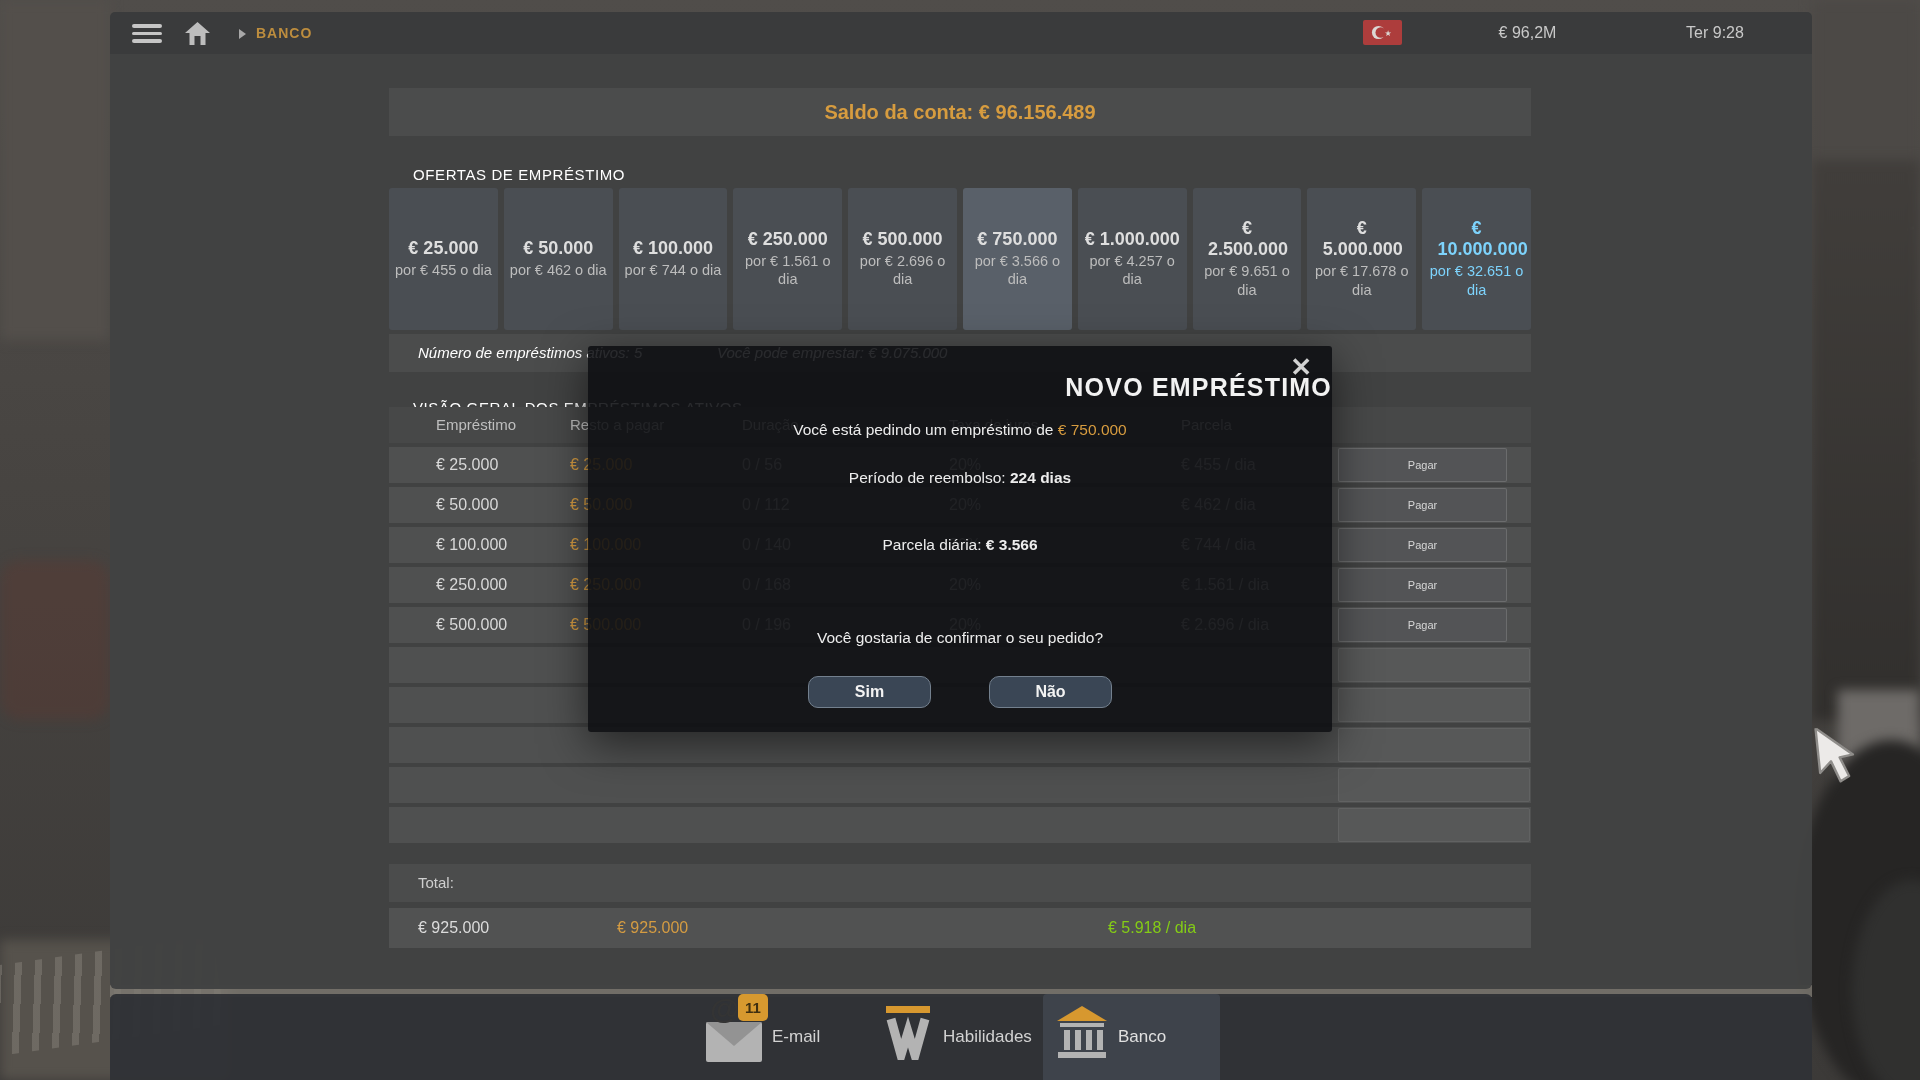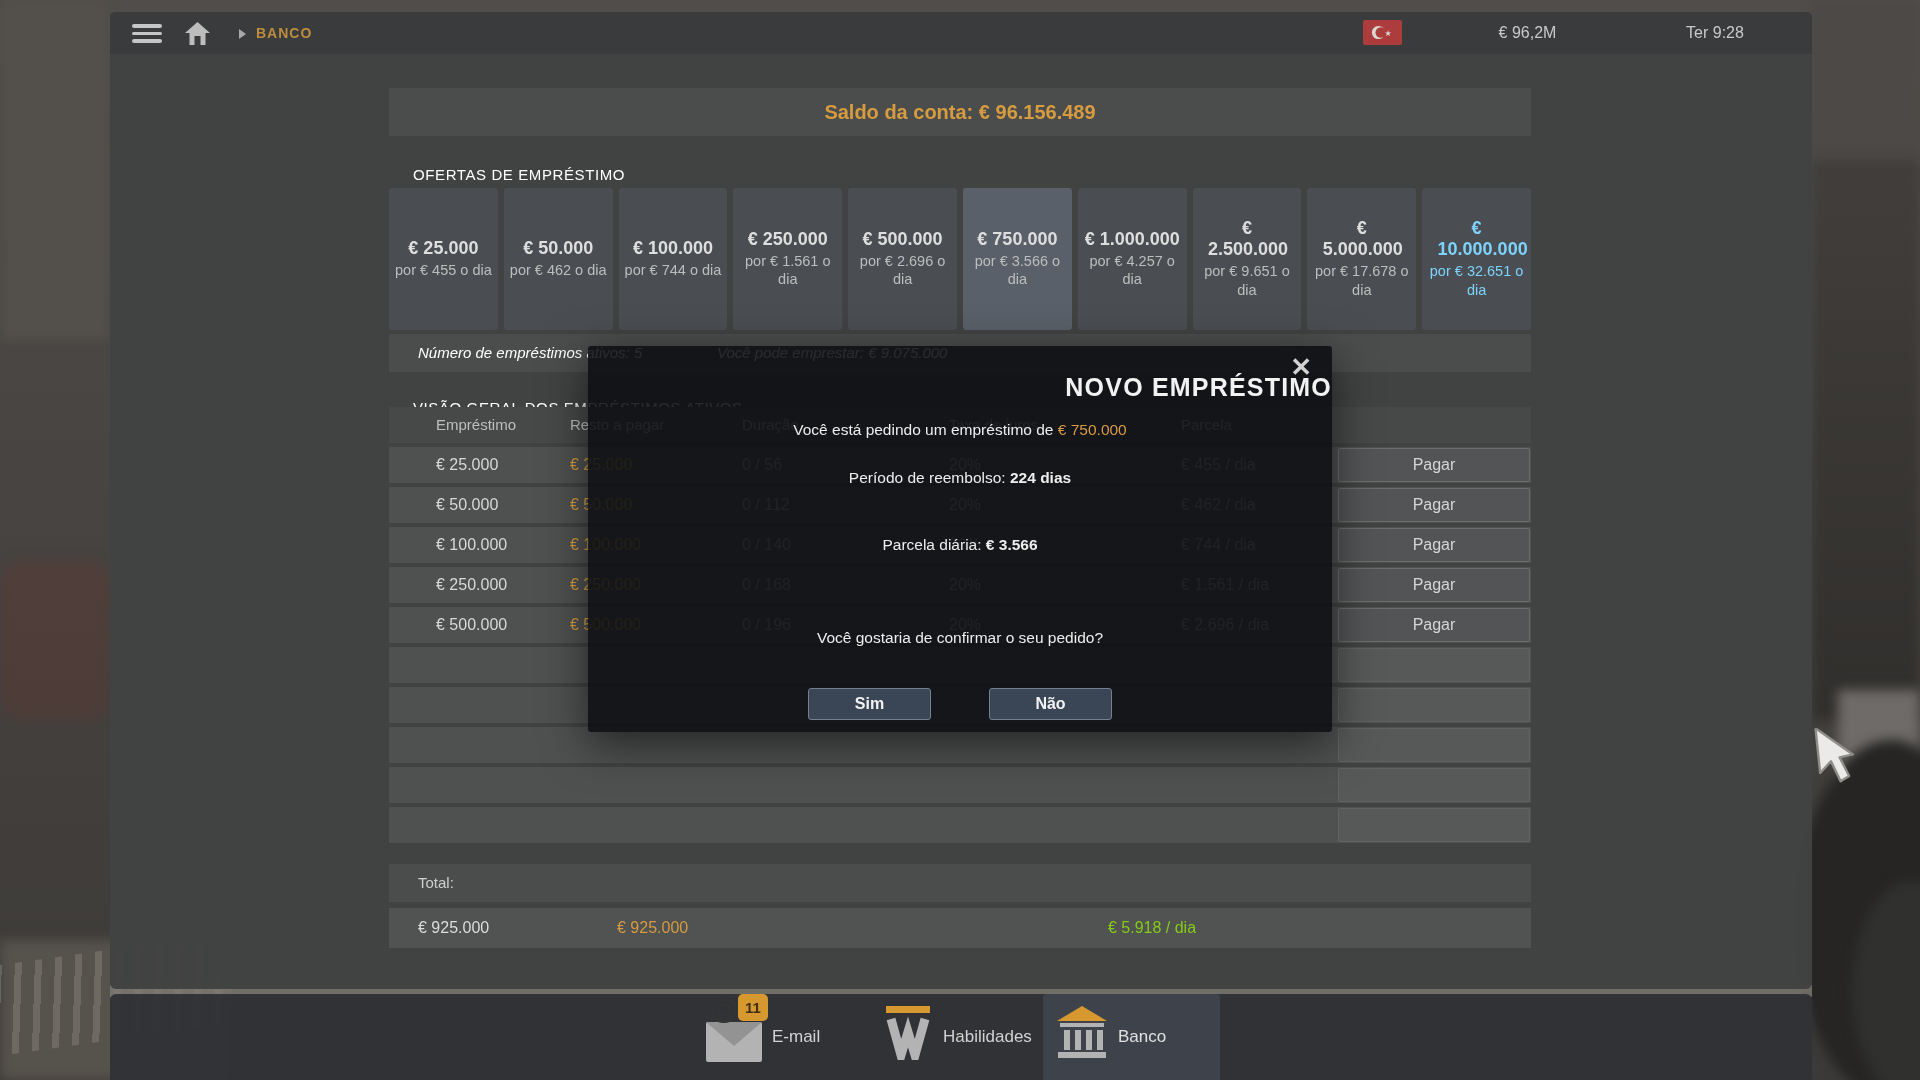--- a/index.html
+++ b/index.html
@@ -65,23 +65,23 @@
   .thead{top:353px;height:36px;background:#474848;}
   .thead span{position:absolute;line-height:36px;font-size:15px;color:#bfbfbf;}
   .trow{height:36px;background:#4f5050;}
   .trow span{position:absolute;line-height:36px;font-size:16px;}
   .c1{left:47px;color:#d8d8d8;}
   .c2{left:181px;color:#d59c42;}
   .c3{left:353px;color:#b2b2b2;}
   .c4{left:560px;color:#b2b2b2;}
   .c5{left:792px;color:#b2b2b2;}
   .pay-btn{
-    position:absolute;left:949px;top:1px;width:192px;height:34px;box-sizing:border-box;
+    position:absolute;left:949px;top:1px;width:169px;height:34px;box-sizing:border-box;
     background:#535456;border:1px solid rgba(255,255,255,0.14);border-radius:2px;
-    color:#d6d6d6;font-size:16px;text-align:center;line-height:32px;cursor:pointer;
+    color:#d6d6d6;font-size:11px;text-align:center;line-height:32px;cursor:pointer;
   }
   .pay-slot{
     position:absolute;left:949px;top:1px;width:192px;height:34px;box-sizing:border-box;
     background:rgba(255,255,255,0.05);border:1px solid rgba(255,255,255,0.06);border-radius:2px;
   }
   .total-label-band{top:810px;height:38px;background:#4b4c4c;}
   .total-label-band span{position:absolute;left:29px;line-height:38px;font-size:15px;color:#cfcfcf;}
   .total-row{top:854px;height:40px;background:#515252;}
   .total-row span{position:absolute;line-height:40px;font-size:16px;}
   .t1{left:29px;color:#dcdcdc;}
@@ -97,22 +97,22 @@
   #modal .m-title{position:absolute;top:27px;left:0;width:100%;text-align:right;
     font-size:25px;font-weight:bold;letter-spacing:1.2px;color:#f2f2f2;}
   #modal .m-close{position:absolute;right:20px;top:6px;font-size:26px;font-weight:bold;
     color:#d2d2d2;cursor:pointer;line-height:30px;}
   .m-line{position:absolute;left:0;width:100%;text-align:center;font-size:15.5px;line-height:20px;}
   .m-line b{font-weight:bold;}
   .orange{color:#d79c3f;}
   .m-btns{position:absolute;top:330px;left:0;width:100%;display:flex;justify-content:center;gap:58px;}
   .m-btn{
     width:123px;height:32px;box-sizing:border-box;background:#3a4655;
-    border:1px solid #73808e;border-radius:3px;color:#f3f3f3;font-weight:bold;
-    font-size:16px;text-align:center;line-height:30px;cursor:pointer;margin-top:12px;
+    border:1px solid #73808e;border-radius:10px;color:#f3f3f3;font-weight:bold;
+    font-size:16px;text-align:center;line-height:30px;cursor:pointer;
   }
 
   
   #dock{
     position:absolute;left:110px;top:994px;width:1702px;height:86px;
     background:rgba(48,50,54,0.96);border-radius:6px 6px 0 0;z-index:3;
   }
   .dock-tile{position:absolute;left:933px;top:0;width:177px;height:86px;background:#3e434b;border-radius:4px 4px 0 0;}
   .dock-label{position:absolute;top:33px;line-height:20px;font-size:17px;color:#d2d2d2;}
   .badge{

